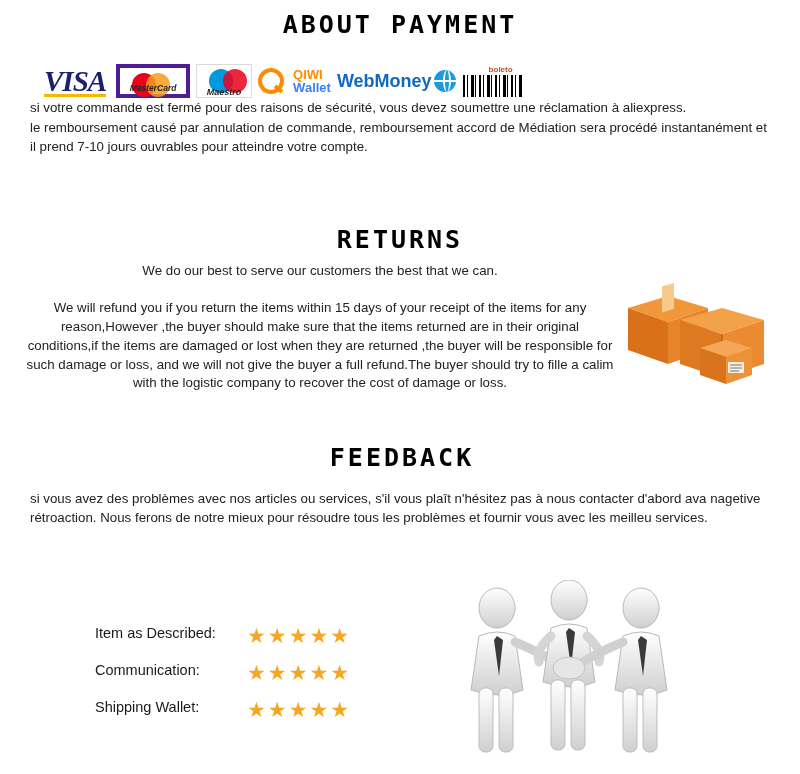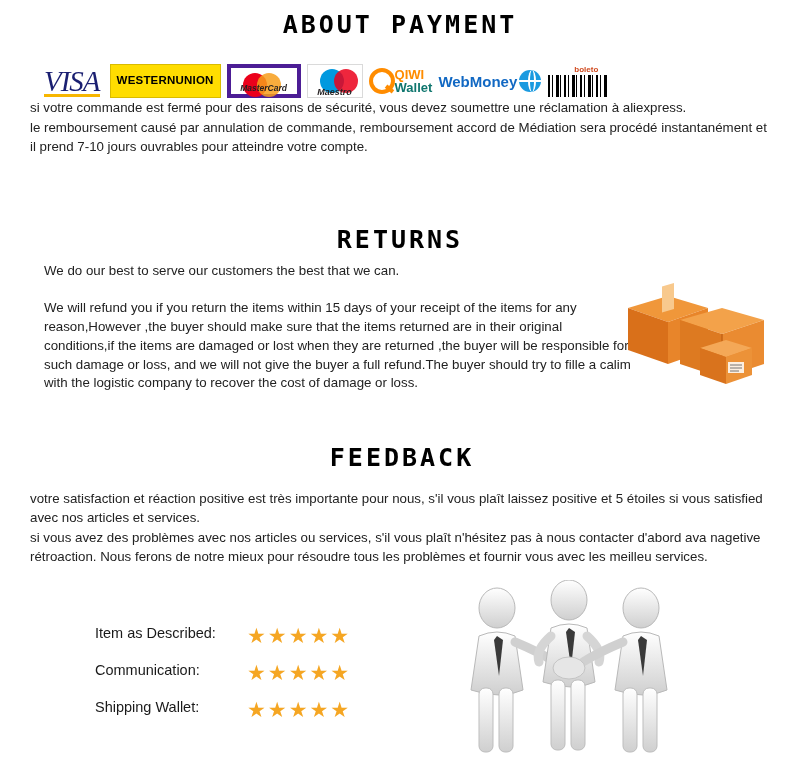--- a/index.html
+++ b/index.html
@@ -38,21 +38,21 @@
     align-items: center;
     justify-content: center;
     height: 34px;
     box-sizing: border-box;
   }
   
   .logo-visa {
     color: #1a1f71;
     font-family: "Liberation Serif", serif;
     font-style: italic;
-    font-weight: normal;
+    font-weight: bold;
     font-size: 29px;
     letter-spacing: -1px;
     padding: 0 4px;
     position: relative;
   }
   .logo-visa::after {
     content: "";
     position: absolute;
     left: 4px; right: 4px; bottom: 1px;
     height: 3px;
@@ -123,21 +123,21 @@
     text-align: center;
     font-size: 9px;
     font-style: italic;
     font-weight: bold;
     color: #231f20;
   }
   
   .logo-qiwi {
     display: flex;
     align-items: center;
-    gap: 0;
+    gap: 9px;
   }
   .qiwi-mark {
     width: 26px; height: 26px;
     border-radius: 50%;
     border: 4px solid #ff8c00;
     box-sizing: border-box;
     position: relative;
   }
   .qiwi-mark::after {
     content: "";
@@ -153,31 +153,31 @@
   .qiwi-text .q1 {
     display: block;
     font-weight: bold;
     font-size: 13px;
     color: #ff8c00;
   }
   .qiwi-text .q2 {
     display: block;
     font-weight: bold;
     font-size: 13px;
-    color: #0f766e;
+    color: #3b82f6;
   }
   
   .logo-wm {
     display: flex;
     align-items: center;
     gap: 2px;
   }
   .wm-text {
     font-weight: bold;
-    font-size: 15px;
+    font-size: 18px;
     color: #1168c3;
   }
   .wm-globe {
     width: 22px; height: 22px;
     border-radius: 50%;
     background: #1a9ae0;
     position: relative;
     overflow: hidden;
   }
   .wm-globe::before {
@@ -226,23 +226,24 @@
   #about-text {
     position: absolute;
     left: 30px;
     top: 99px;
     width: 746px;
   }
   #about-text p { margin: 0 0 1px 0; }
   #returns-title { position: absolute; left: 0; right: 0; top: 225px; }
   #returns-block {
     position: absolute;
-    left: 44px;
+    left: 25px;
     top: 262px;
     width: 590px;
+    text-align: center;
   }
   #returns-block p { margin: 0 0 18px 0; }
   #boxes-img {
     position: absolute;
     right: 28px;
     top: 278px;
     width: 150px;
     height: 115px;
   }
   #feedback-title { position: absolute; left: 4px; right: 0; top: 443px; }
@@ -284,24 +285,20 @@
   }
 </style>
 </head>
 <body>
 
 <div class="section-title" id="about-title">ABOUT PAYMENT</div>
 
 <div class="payment-logos">
   <div class="logo-box logo-visa">VISA</div>
 
-  <div class="logo-box logo-wu">
-    <span>WESTERN</span>
-    <span>UNION</span>
-  </div>
 
   <div class="logo-box logo-mc">
     <span class="mc-circ mc-red"></span>
     <span class="mc-circ mc-yel"></span>
     <span class="mc-label">MasterCard</span>
   </div>
 
   <div class="logo-box logo-maestro">
     <span class="ms-circ ms-blue"></span>
     <span class="ms-circ ms-red"></span>
@@ -358,21 +355,20 @@
     <rect x="106" y="84" width="16" height="11" fill="#ffffff" opacity="0.85"></rect>
     <line x1="108" y1="87" x2="120" y2="87" stroke="#555" stroke-width="0.8"></line>
     <line x1="108" y1="90" x2="120" y2="90" stroke="#555" stroke-width="0.8"></line>
     <line x1="108" y1="93" x2="117" y2="93" stroke="#555" stroke-width="0.8"></line>
   </g>
 </svg>
 
 <div class="section-title" id="feedback-title">FEEDBACK</div>
 
 <div class="body-text" id="feedback-text">
-  <p>votre satisfaction et réaction positive est très importante pour nous, s'il vous plaît laissez positive et 5 étoiles si vous satisfied avec nos articles et services.</p>
   <p>si vous avez des problèmes avec nos articles ou services, s'il vous plaît n'hésitez pas à nous contacter d'abord ava nagetive rétroaction. Nous ferons de notre mieux pour résoudre tous les problèmes et fournir vous avec les meilleu services.</p>
 </div>
 
 <div id="ratings">
   <div class="rating-row">
     <span class="rating-label">Item as Described:</span>
     <span class="stars">★★★★★</span>
   </div>
   <div class="rating-row">
     <span class="rating-label">Communication:</span>

